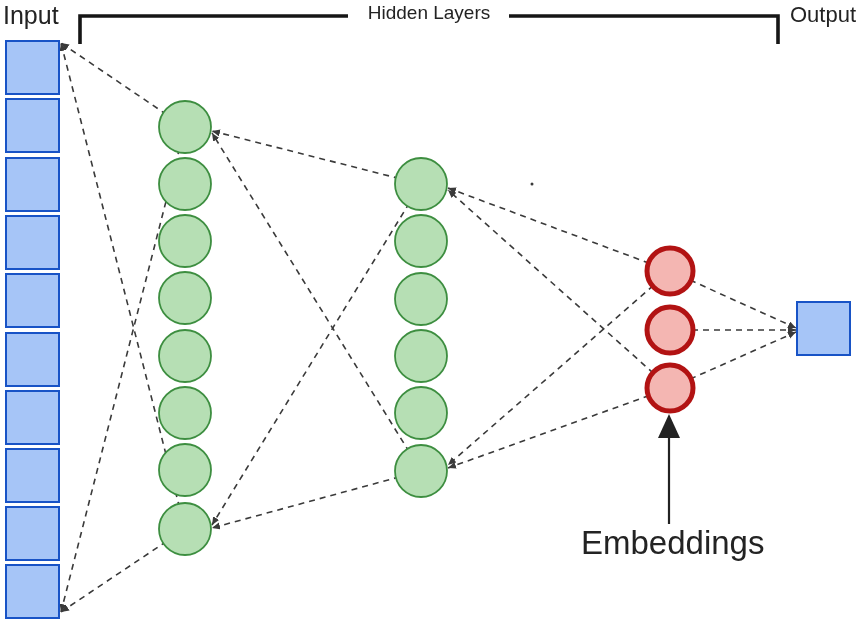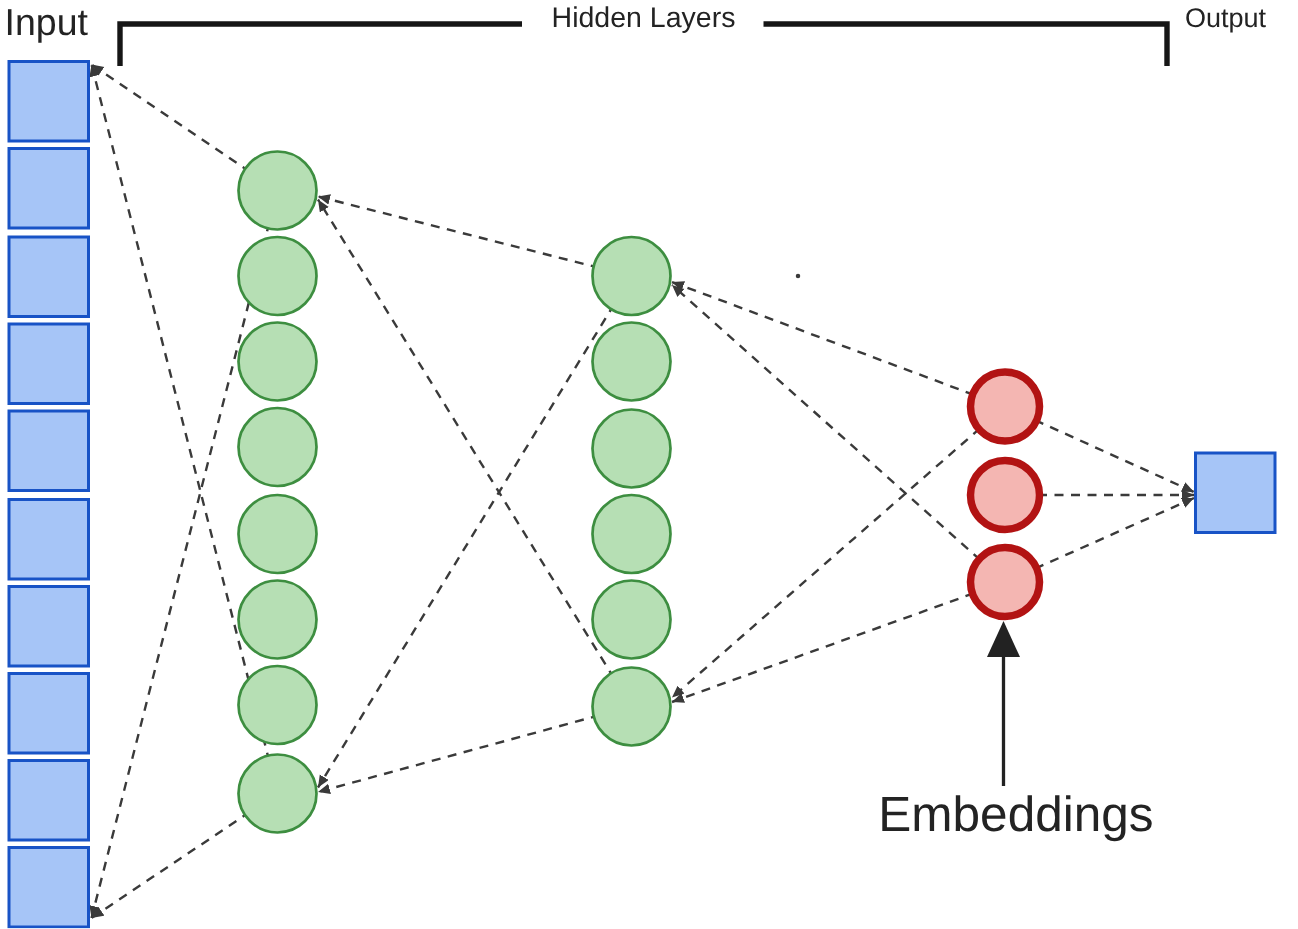--- a/index.html
+++ b/index.html
@@ -12,23 +12,23 @@
   }
   #diagram-svg{position:absolute;left:0;top:0;}
   .diagram-label{
     position:absolute;
     color:#232323;
     font-family:"Liberation Sans", sans-serif;
     white-space:nowrap;
     text-align:center;
   }
   #input-label{left:3px;top:1px;font-size:25px;}
-  #output-label{left:790px;top:2px;font-size:18px;}
+  #output-label{left:790px;top:2px;font-size:22px;}
   #hidden-layers-label{left:349px;top:2px;width:160px;text-align:center;font-size:19px;}
-  #embeddings-label{left:569px;top:524px;width:200px;text-align:right;font-size:33px;}
+  #embeddings-label{left:581px;top:524px;width:200px;text-align:left;font-size:33px;}
 </style>
 </head>
 <body>
 
 <div id="canvas">
   <svg id="diagram-svg" width="865" height="619" viewBox="0 0 865 619">
       <defs>
         <marker id="arr" markerWidth="10" markerHeight="8" refX="8" refY="3.5" orient="auto" markerUnits="userSpaceOnUse">
           <path d="M0,0 L8,3.5 L0,7 Z" fill="#3a3a3a"></path>
         </marker>

